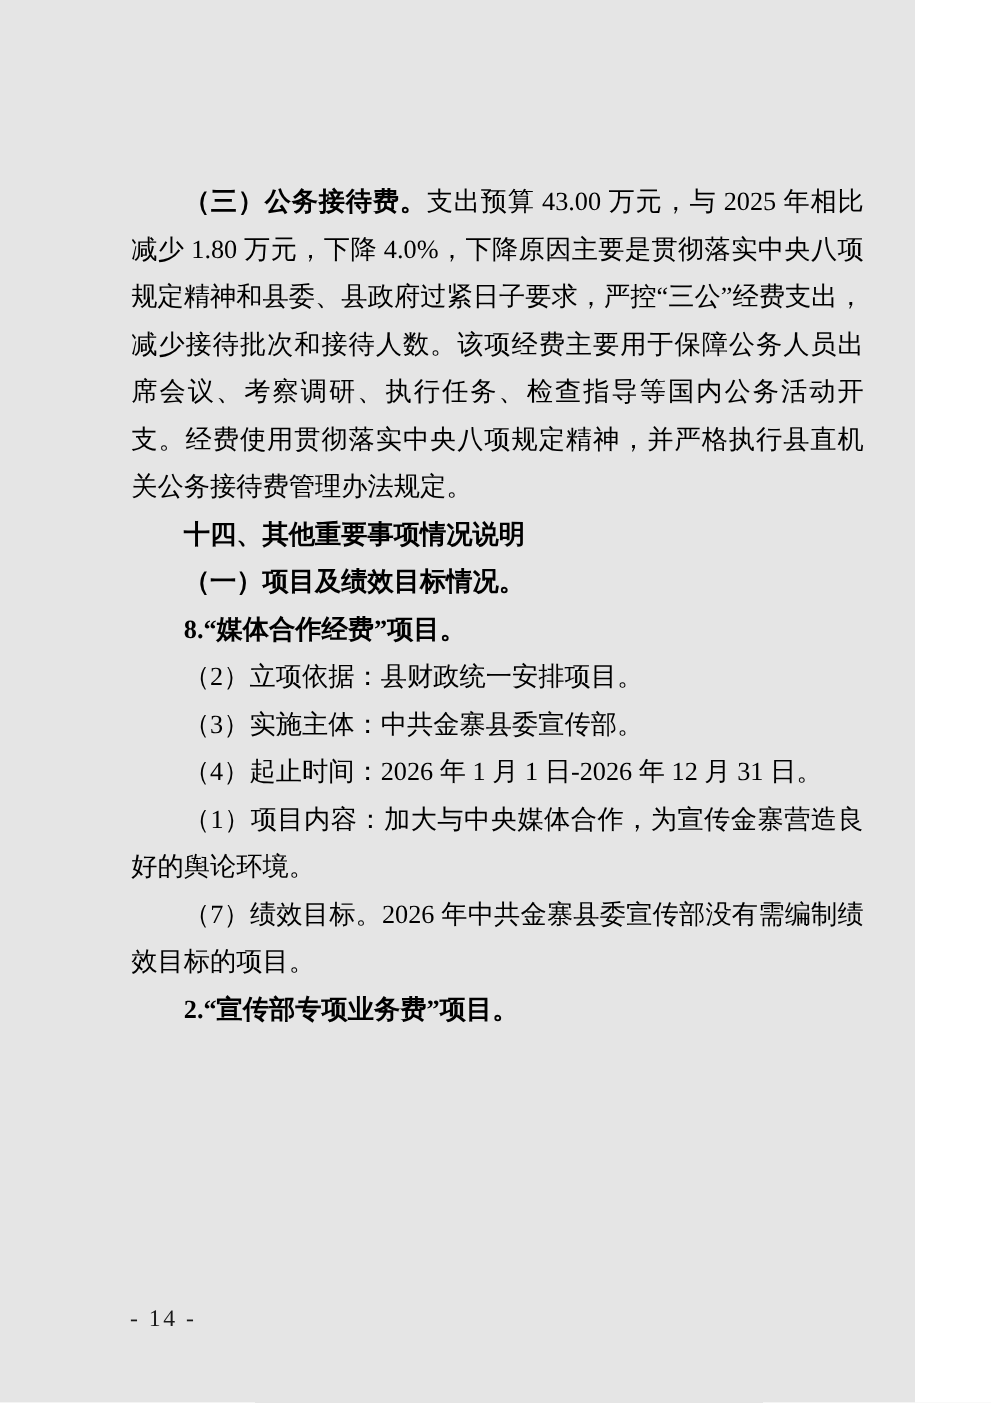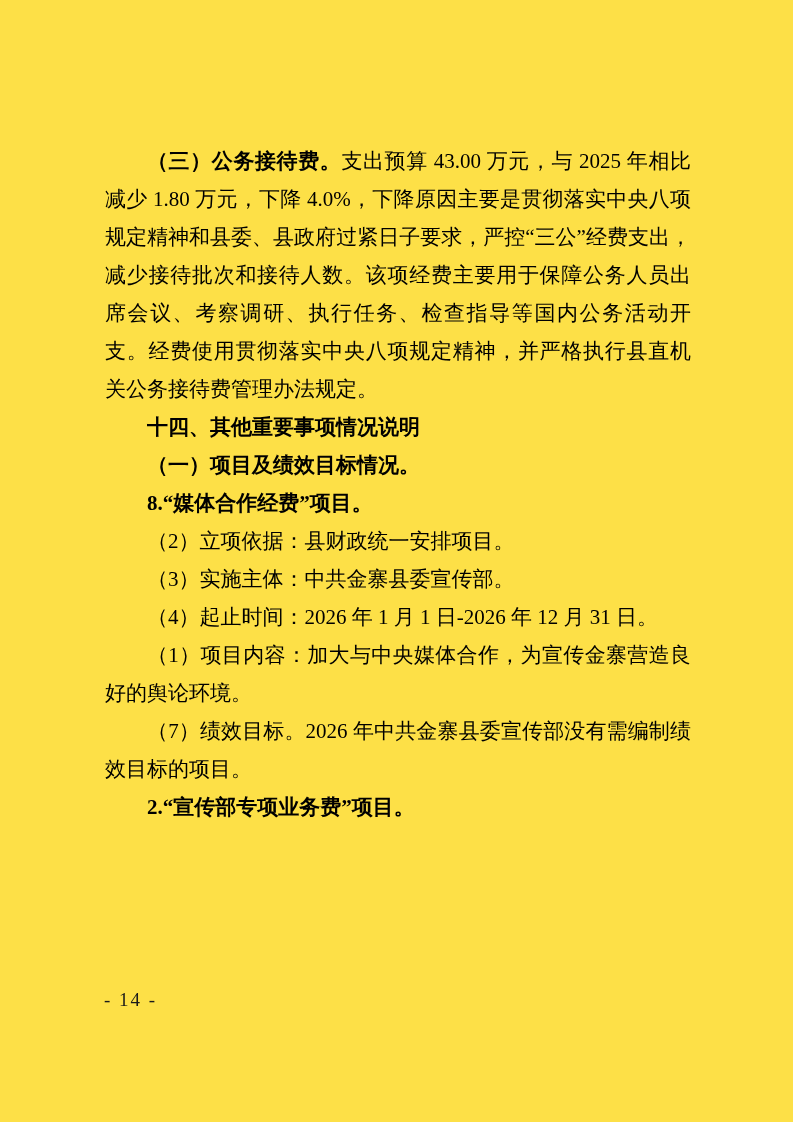--- a/index.html
+++ b/index.html
@@ -2,23 +2,23 @@
 <html><head>
 <meta charset="utf-8">
 <style>
   html, body {
     margin: 0;
     padding: 0;
     background: #ffffff;
   }
   .page {
     position: relative;
-    width: 793px;
+    width: 732px;
     height: 1122px;
-    background: #fde047;
+    background: #e5e5e5;
     color: #000000;
     overflow: hidden;
     font-family: "Liberation Serif", serif;
   }
   .doc-body {
     position: absolute;
     left: 105px;
     top: 142px;
     width: 586px;
     font-size: 21px;
@@ -42,21 +42,21 @@
   .para-item {
     font-weight: bold;
     font-family: "Liberation Serif", serif;
   }
   .para-lead {
     font-weight: bold;
   }
   .page-number {
     position: absolute;
     left: 104px;
-    top: 985px;
+    top: 1041px;
     font-size: 19px;
     line-height: 30px;
     letter-spacing: 2px;
     font-family: "Liberation Serif", serif;
     color: #1a1a1a;
   }
 </style>
 </head>
 <body>
 

